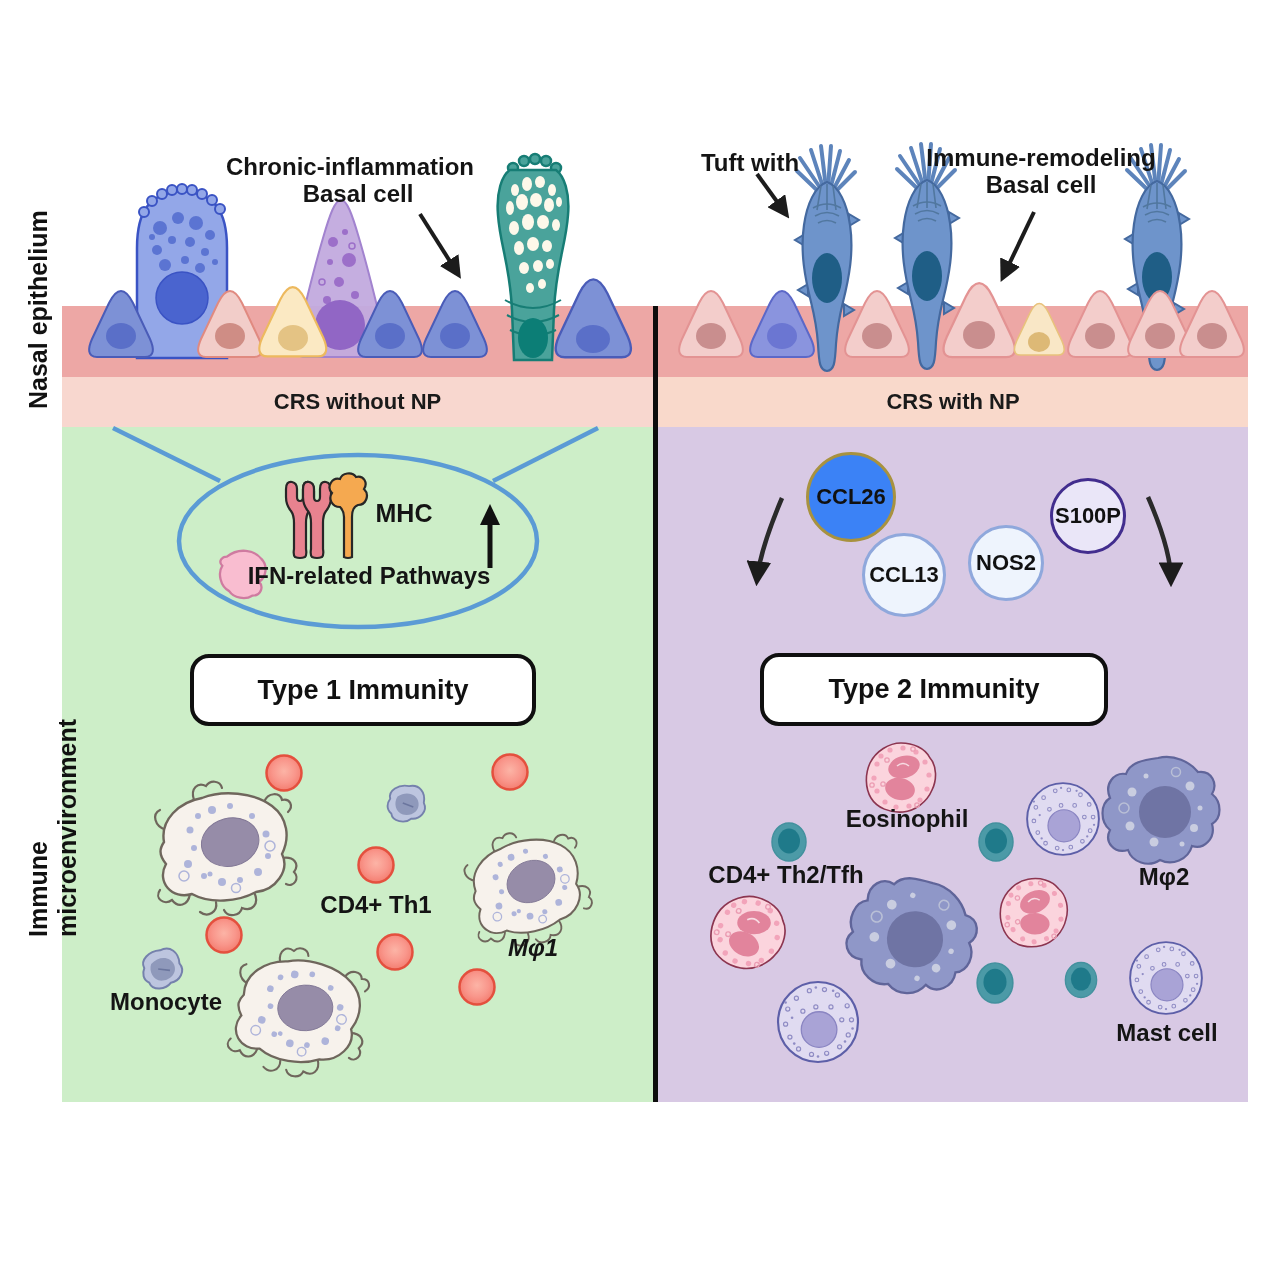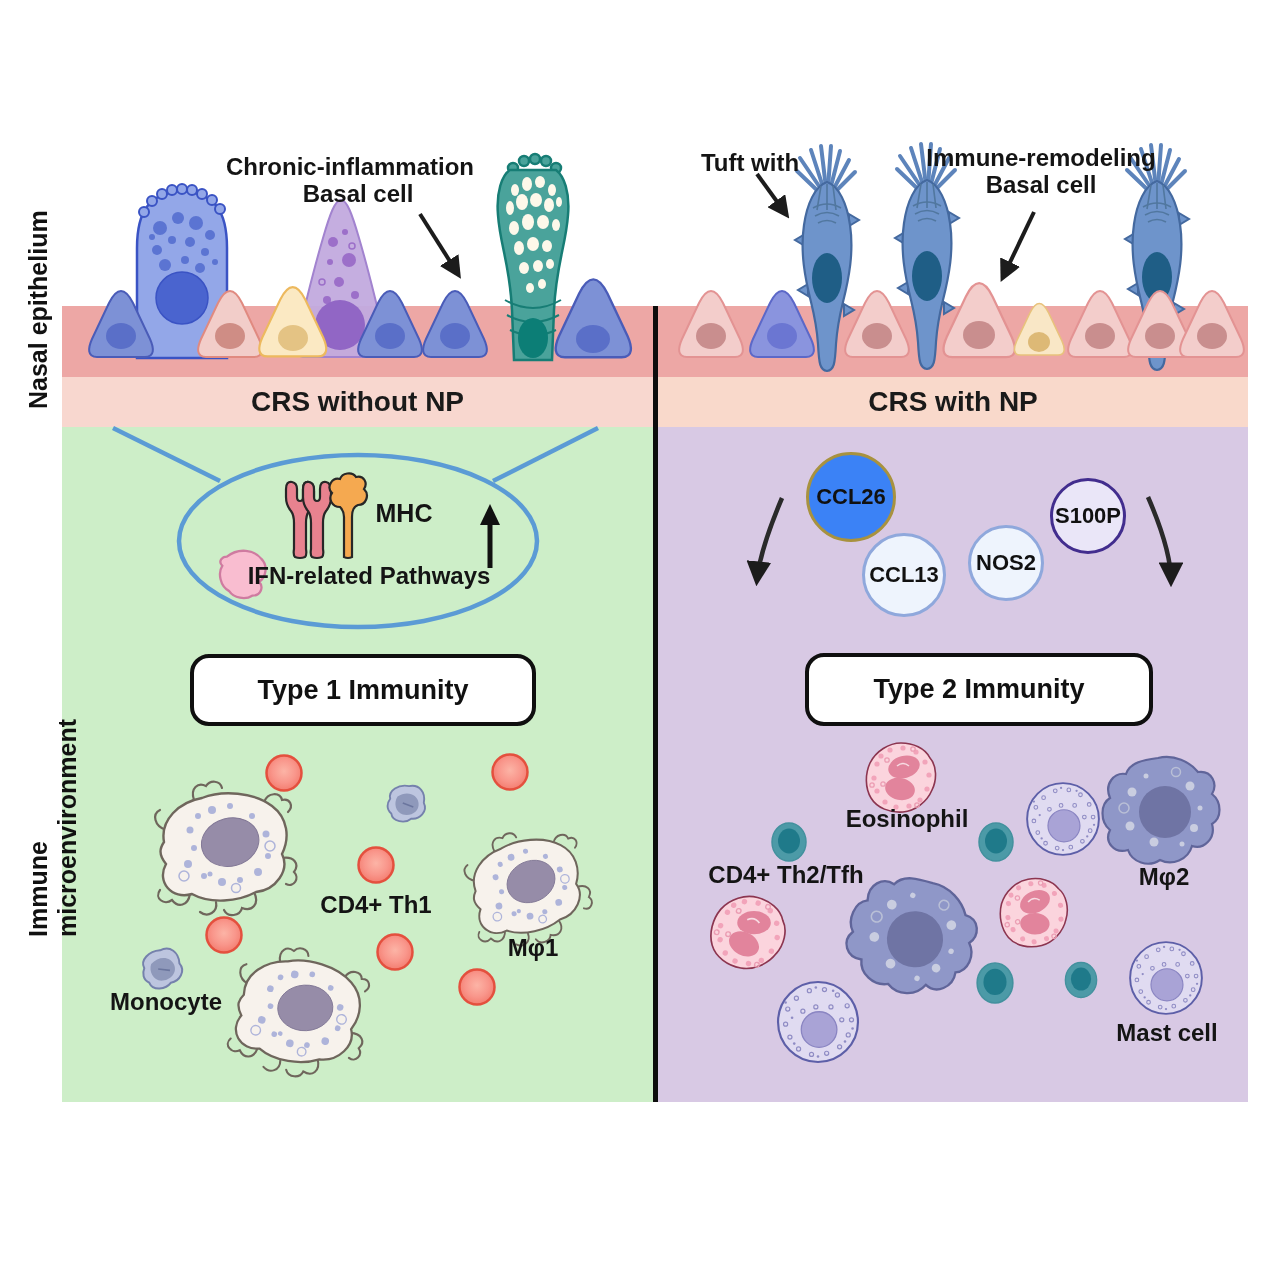--- a/index.html
+++ b/index.html
@@ -1,38 +1,38 @@
 <!DOCTYPE html>
 <html><head>
 <meta charset="utf-8">
 <style>
   html,body{margin:0;padding:0;background:#ffffff;}
   #canvas{position:relative;width:1280px;height:1280px;background:#ffffff;overflow:hidden;
           font-family:"Liberation Sans", sans-serif;color:#151515;}
   .abs{position:absolute;}
   .band-dark{left:62px;top:306px;width:1186px;height:71px;background:#eda7a5;}
   .band-light{top:377px;height:50px;display:flex;align-items:center;justify-content:center;
-              font-size:28px;font-weight:bold;color:#1a1a1a;}
+              font-size:22px;font-weight:bold;color:#1a1a1a;}
   #band-left{left:62px;width:591px;background:#f8d7cf;}
   #band-right{left:658px;width:590px;background:#f9d9cb;}
   #panel-green{left:62px;top:427px;width:591px;height:675px;background:#cdeec8;}
   #panel-purple{left:658px;top:427px;width:590px;height:675px;background:#d8c9e4;}
   #divider{left:653px;top:306px;width:5px;height:796px;background:#0d0d0d;}
   .vlabel{position:absolute;left:24px;writing-mode:vertical-rl;transform:rotate(180deg);
           font-weight:bold;font-size:25px;color:#111;display:flex;align-items:center;justify-content:center;}
   #vlabel-epi{top:193px;height:234px;}
   #vlabel-imm{top:623px;height:314px;}
   svg.layer{left:0;top:0;z-index:5;}
   .label{position:absolute;transform:translate(-50%,-50%);font-weight:bold;white-space:nowrap;
          z-index:10;font-size:24px;color:#141414;line-height:1.05;}
   .immunity-box{position:absolute;z-index:7;background:#ffffff;border:4px solid #0f0f0f;
                 border-radius:19px;display:flex;align-items:center;justify-content:center;
                 font-size:27px;font-weight:bold;color:#111;}
   #type1-box{left:190px;top:654px;width:338px;height:64px;}
-  #type2-box{left:805px;top:653px;width:340px;height:65px;}
+  #type2-box{left:760px;top:653px;width:340px;height:65px;}
   .molecule{position:absolute;z-index:7;border-radius:50%;display:flex;align-items:center;
             justify-content:center;font-weight:bold;font-size:22px;color:#111;}
   #mol-ccl26{left:806px;top:452px;width:84px;height:84px;background:#3b82f6;border:3px solid #a8923f;}
   #mol-ccl13{left:862px;top:533px;width:78px;height:78px;background:#eef4fd;border:3px solid #8fa8dc;}
   #mol-nos2{left:968px;top:525px;width:70px;height:70px;background:#eef4fd;border:3px solid #8fa8dc;}
   #mol-s100p{left:1050px;top:478px;width:70px;height:70px;background:#eae6f8;border:3px solid #422d8e;align-items:center;}
 </style>
 </head>
 <body>
 
@@ -454,21 +454,21 @@
   <div class="label" style="left:350px;top:167px;">Chronic-inflammation</div>
   <div class="label" style="left:358px;top:194px;">Basal cell</div>
   <div class="label" style="left:750px;top:163px;">Tuft with</div>
   <div class="label" style="left:1041px;top:158px;">Immune-remodeling</div>
   <div class="label" style="left:1041px;top:185px;">Basal cell</div>
 
   <div class="label" style="left:404px;top:513px;font-size:25px;">MHC</div>
   <div class="label" style="left:369px;top:576px;">IFN-related Pathways</div>
 
   <div class="label" style="left:376px;top:905px;">CD4+ Th1</div>
-  <div class="label" style="left:533px;top:948px;">Mφ1</div>
+  <div class="label" style="left:533px;top:948px;font-style:italic;">Mφ1</div>
   <div class="label" style="left:166px;top:1002px;">Monocyte</div>
 
   <div class="label" style="left:907px;top:819px;">Eosinophil</div>
   <div class="label" style="left:786px;top:875px;">CD4+ Th2/Tfh</div>
   <div class="label" style="left:1164px;top:877px;">Mφ2</div>
   <div class="label" style="left:1167px;top:1033px;">Mast cell</div>
 
 </div>
 
 </body></html>

